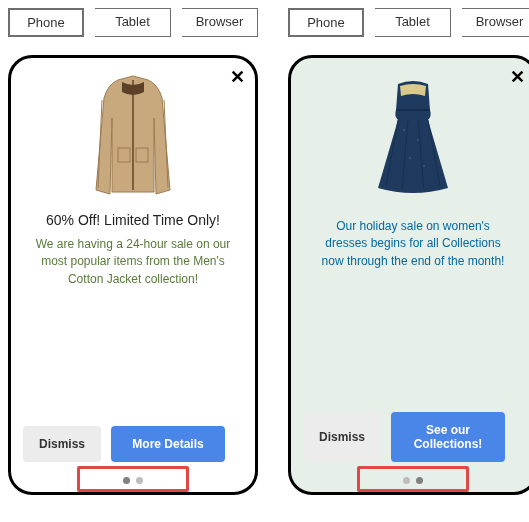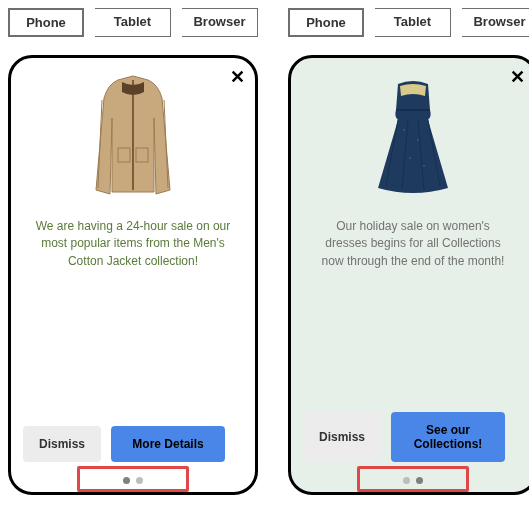--- a/index.html
+++ b/index.html
@@ -13,21 +13,21 @@
   }
   .row { display: flex; gap: 30px; }
   .col { flex: 1; }
   .tabs { display: flex; margin-bottom: 18px; }
   .tab {
     border: 1px solid #6e6e6e;
     padding: 5px 0;
     width: 76px;
     text-align: center;
     font-size: 13px;
-    font-weight: 700;
+    font-weight: 400;
     cursor: pointer;
     background: #fff;
     color: #333;
   }
   .tab + .tab { border-left: none; margin-left: 11px; }
   .tab.active { border-width: 2px; }
   .phone {
     border: 3px solid #000;
     border-radius: 24px;
     height: 440px;
@@ -57,40 +57,40 @@
     margin: 2px 14px 4px;
     color: #222;
   }
   .subtext {
     text-align: center;
     font-size: 12px;
     line-height: 1.45;
     margin: 8px 24px;
   }
   .subtext.olive { color: #5a7a3a; }
-  .subtext.blue { color: #737373; }
+  .subtext.blue { color: #0369a1; }
   .btnbar {
     position: absolute;
     bottom: 30px;
     left: 12px; right: 30px;
     display: flex;
     gap: 10px;
   }
   .btn {
     flex: 1;
     padding: 11px 4px;
     border-radius: 4px;
     font-size: 12px;
     font-weight: 600;
     text-align: center;
     cursor: pointer;
     border: none;
   }
   .btn.secondary { background: #ececec; color: #333; flex: 0 0 78px; }
-  .btn.primary { background: #4a86e8; color: #000000; }
+  .btn.primary { background: #4a86e8; color: #ffffff; }
   .dots {
     position: absolute;
     bottom: 8px;
     left: 50%;
     transform: translateX(-50%);
     display: flex;
     gap: 6px;
   }
   .dot {
     width: 7px; height: 7px;
@@ -127,20 +127,21 @@
         <svg width="110" height="130" viewBox="0 0 110 130">
           <path d="M55 6 L40 10 Q30 14 26 28 L18 120 L32 124 L34 48 L34 122 L76 122 L76 48 L78 124 L92 120 L84 28 Q80 14 70 10 Z" fill="#c8a97e" stroke="#9c7b52" stroke-width="1"></path>
           <path d="M55 10 L55 120" stroke="#7a5d3a" stroke-width="2"></path>
           <path d="M44 12 Q55 18 66 12 L66 22 Q55 28 44 22 Z" fill="#5b4128"></path>
           <rect x="40" y="78" width="12" height="14" fill="none" stroke="#9c7b52"></rect>
           <rect x="58" y="78" width="12" height="14" fill="none" stroke="#9c7b52"></rect>
           <path d="M24 30 L20 118" stroke="#9c7b52" fill="none"></path>
           <path d="M86 30 L90 118" stroke="#9c7b52" fill="none"></path>
         </svg>
       </div>
+      <div class="headline">60% Off! Limited Time Only!</div>
       <div class="subtext olive">We are having a 24-hour sale on our most popular items from the Men's Cotton Jacket collection!</div>
       <div class="btnbar">
         <button class="btn secondary">Dismiss</button>
         <button class="btn primary">More Details</button>
       </div>
       <div class="dots">
         <span class="dot on"></span>
         <span class="dot"></span>
       </div>
       <div class="highlight"></div>

